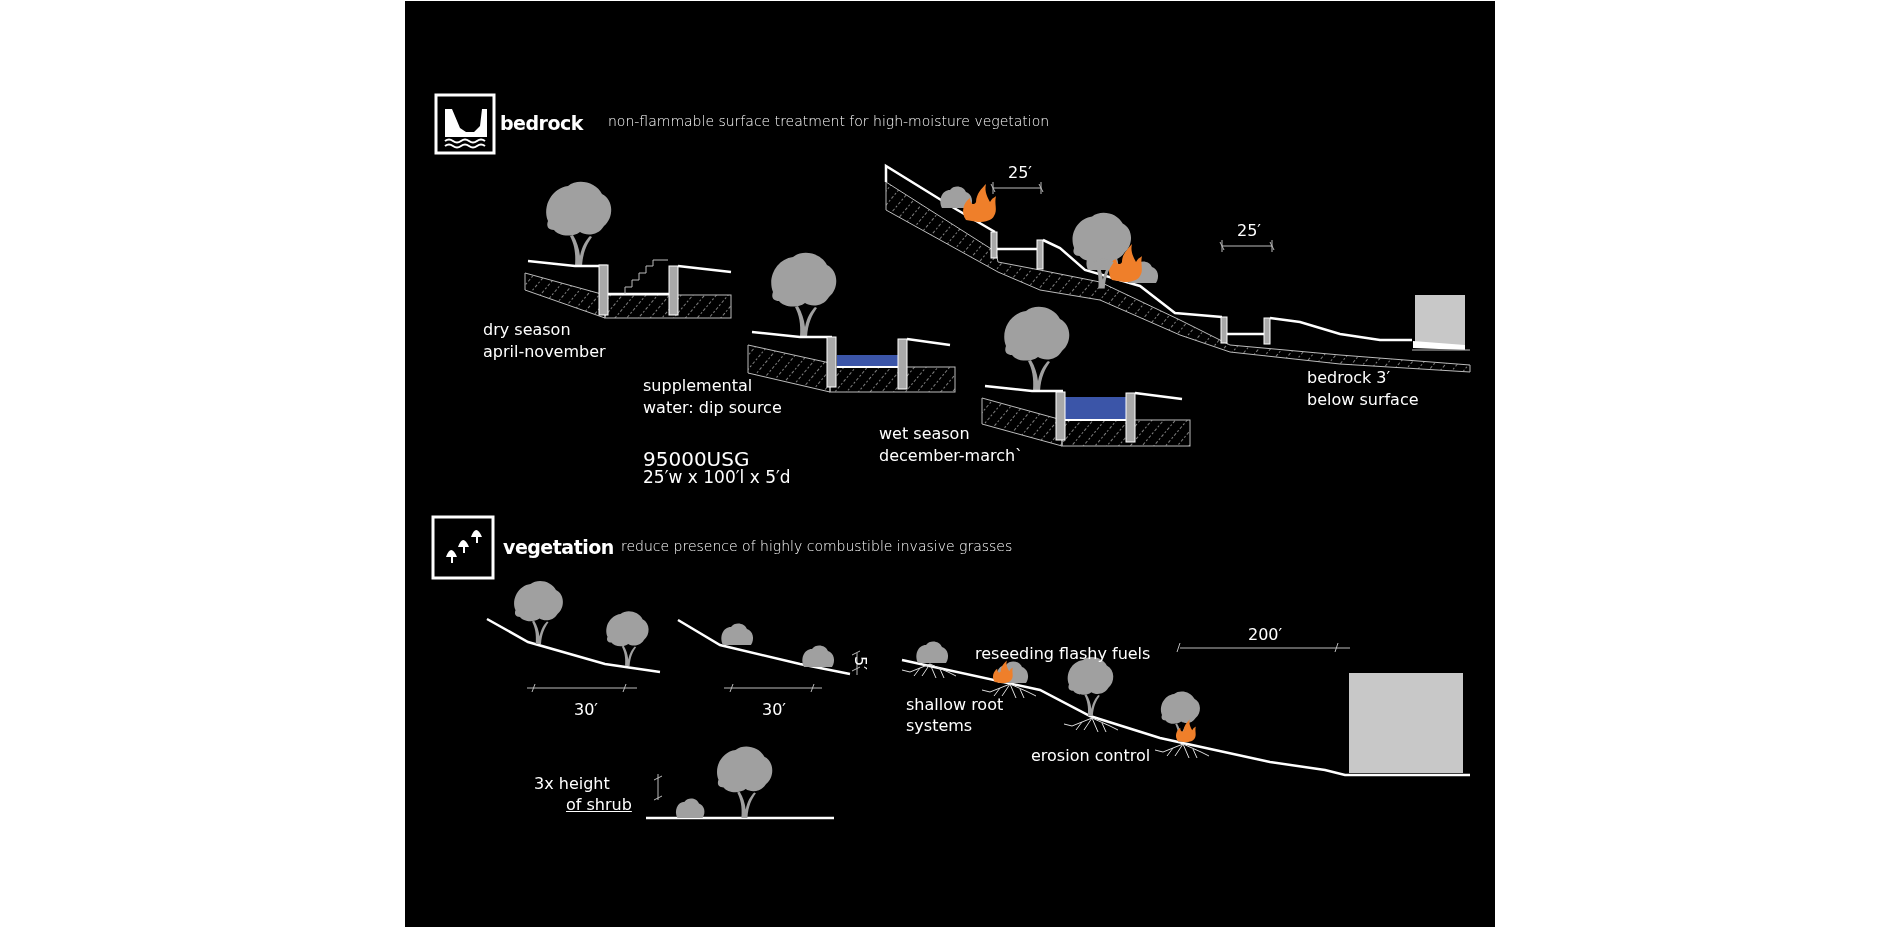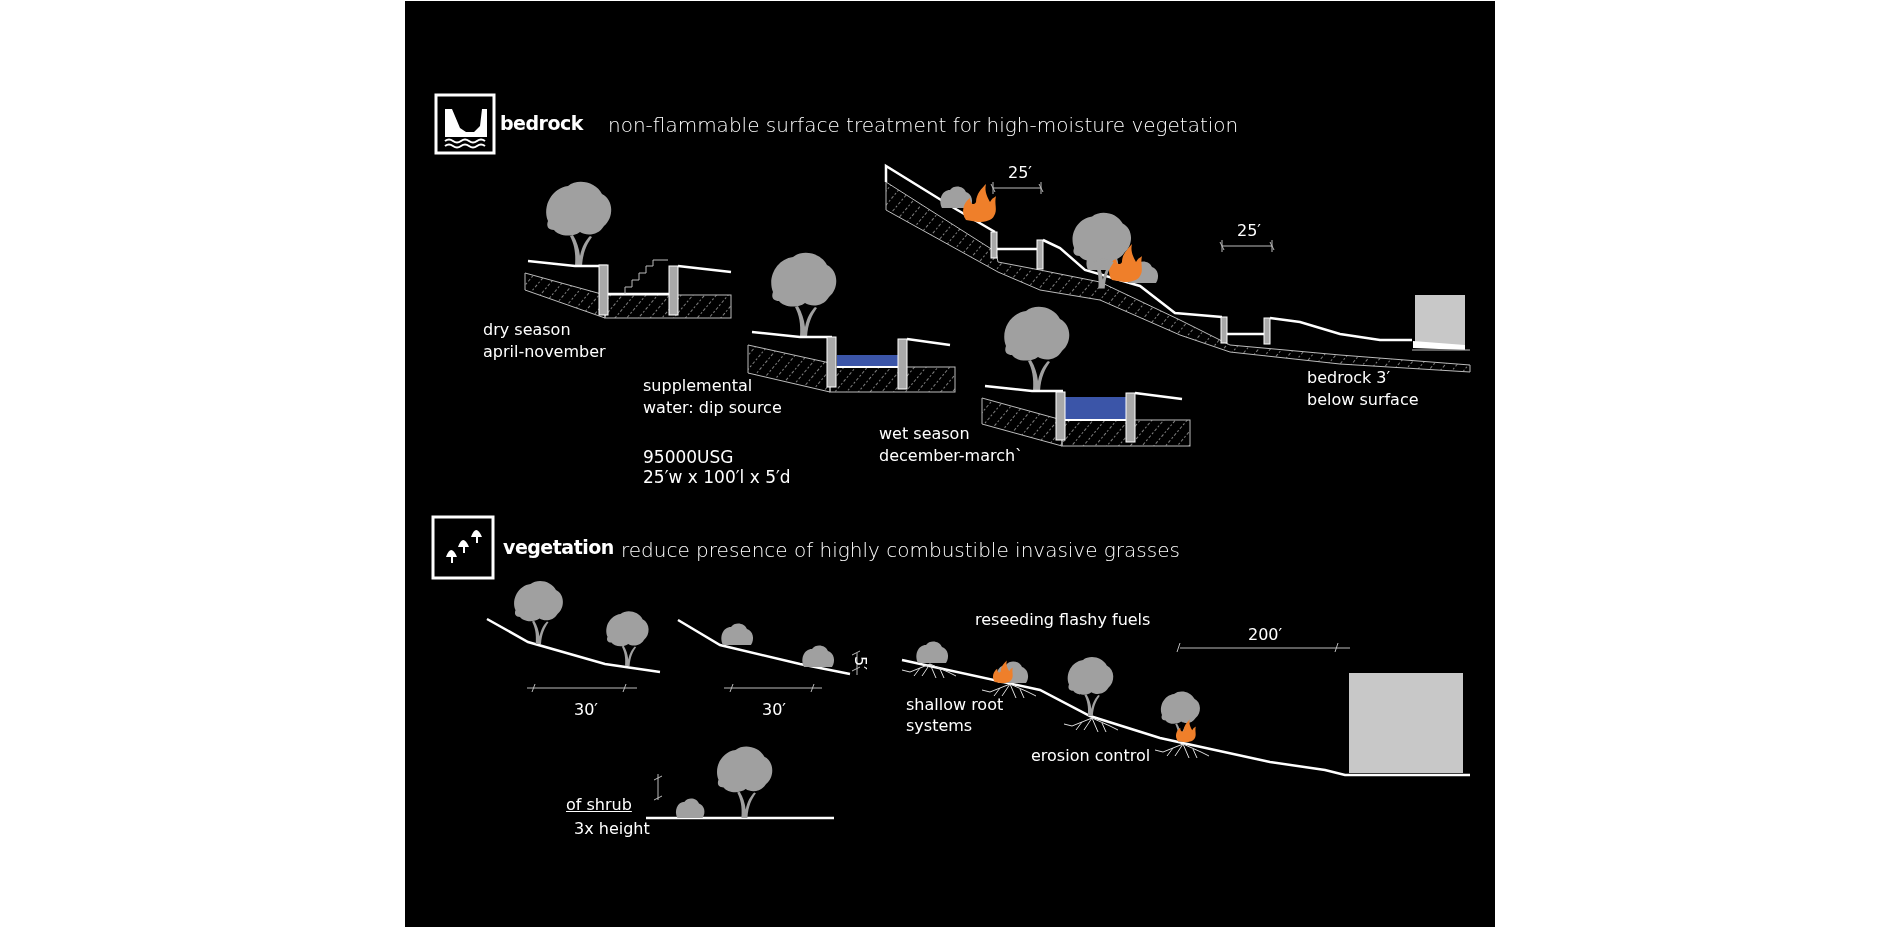--- a/index.html
+++ b/index.html
@@ -2,21 +2,21 @@
 <html><head>
 <meta charset="utf-8">
 <style>
   html, body { margin:0; padding:0; }
   body { width:1900px; height:927px; background:#ffffff; position:relative; overflow:hidden;
          font-family:"DejaVu Sans", sans-serif; }
   #panel { position:absolute; left:405px; top:1px; width:1090px; height:926px; background:#000; }
   #art { position:absolute; left:0; top:0; width:1900px; height:927px; }
   .lbl { position:absolute; color:#fff; font-family:"DejaVu Sans", sans-serif; font-size:16px; white-space:nowrap; line-height:1.2; }
   .title { font-weight:bold; font-size:19px; letter-spacing:-0.5px; }
-  .sub { font-size:20px; font-weight:300; }
+  .sub { font-size:14px; font-weight:300; }
   .dim { font-size:16px; }
 </style>
 </head>
 <body>
 
 <div id="panel"></div>
 
 <svg id="art" viewBox="0 0 1900 927" xmlns="http://www.w3.org/2000/svg">
   <defs>
     <pattern id="hatch" patternUnits="userSpaceOnUse" width="9" height="9" patternTransform="rotate(40)">
@@ -165,38 +165,38 @@
 
 <div class="lbl title" style="left:500px; top:112px;">bedrock</div>
 <div class="lbl sub" style="left:608px; top:113px;">non-flammable surface treatment for high-moisture vegetation</div>
 
 <div class="lbl" style="left:483px; top:320px;">dry season</div>
 <div class="lbl" style="left:483px; top:342px;">april-november</div>
 
 <div class="lbl" style="left:643px; top:376px;">supplemental</div>
 <div class="lbl" style="left:643px; top:398px;">water: dip source</div>
 <div class="lbl" style="left:643px; top:424px; font-size:17px;margin-top:43px;">25′w x 100′l x 5′d</div>
-<div class="lbl" style="left:643px; top:447px; font-size:17px;">95000USG</div>
+<div class="lbl" style="left:643px; top:447px; font-size:20px;">95000USG</div>
 
 <div class="lbl" style="left:879px; top:424px;">wet season</div>
 <div class="lbl" style="left:879px; top:446px;">december-march`</div>
 
 <div class="lbl" style="left:1307px; top:368px;">bedrock 3′</div>
 <div class="lbl" style="left:1307px; top:390px;">below surface</div>
 
 <div class="lbl dim" style="left:1008px; top:163px;">25′</div>
 <div class="lbl dim" style="left:1237px; top:221px;">25′</div>
 
 <div class="lbl title" style="left:503px; top:536px;">vegetation</div>
 <div class="lbl sub" style="left:621px; top:538px;">reduce presence of highly combustible invasive grasses</div>
 
 <div class="lbl dim" style="left:574px; top:700px;">30′</div>
 <div class="lbl dim" style="left:762px; top:700px;">30′</div>
 <div class="lbl dim" style="left:870px; top:656px; transform:rotate(90deg); transform-origin:left top;">5′</div>
 
-<div class="lbl" style="left:975px; top:610px;">reseeding flashy fuels</div>
+<div class="lbl" style="left:975px; top:644px;">reseeding flashy fuels</div>
 <div class="lbl dim" style="left:1248px; top:625px;">200′</div>
 <div class="lbl" style="left:906px; top:695px;">shallow root</div>
 <div class="lbl" style="left:906px; top:716px;">systems</div>
 <div class="lbl" style="left:1031px; top:746px;">erosion control</div>
 
-<div class="lbl" style="left:574px; top:774px;margin-top:45px;">3x height</div>
+<div class="lbl" style="left:534px; top:774px;">3x height</div>
 <div class="lbl" style="left:566px; top:795px;text-decoration:underline;">of shrub</div>
 
 </body></html>

